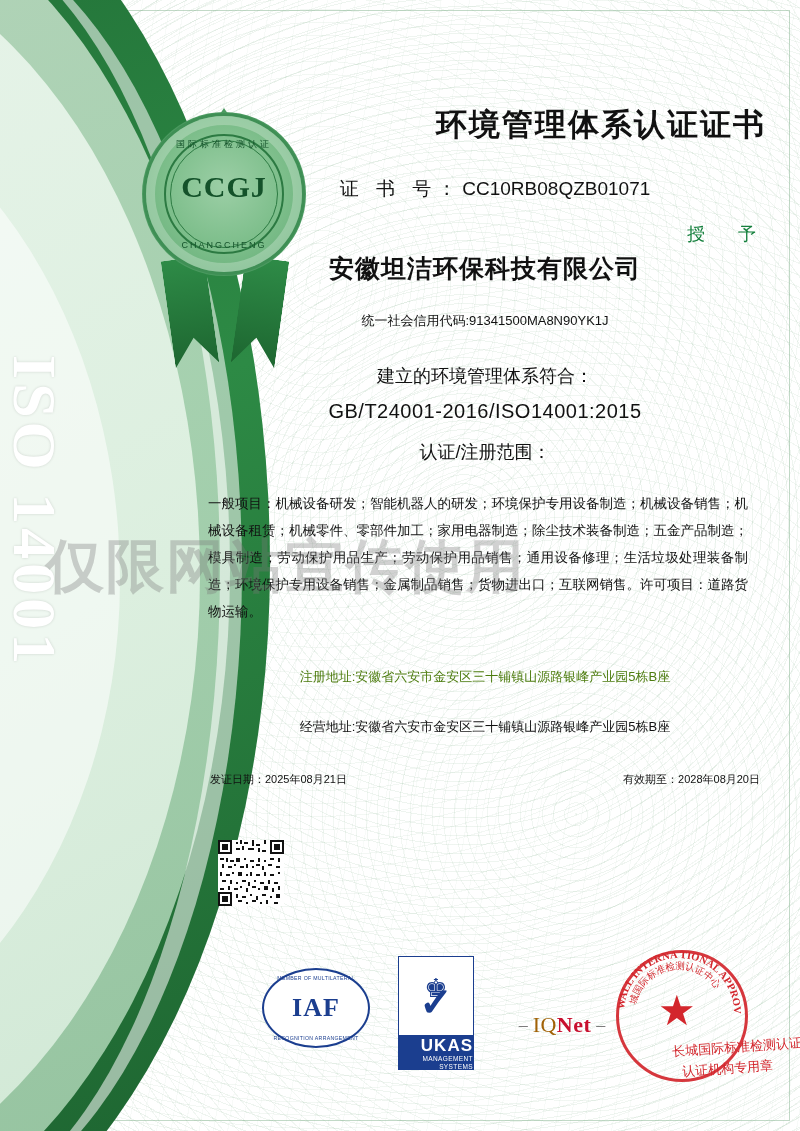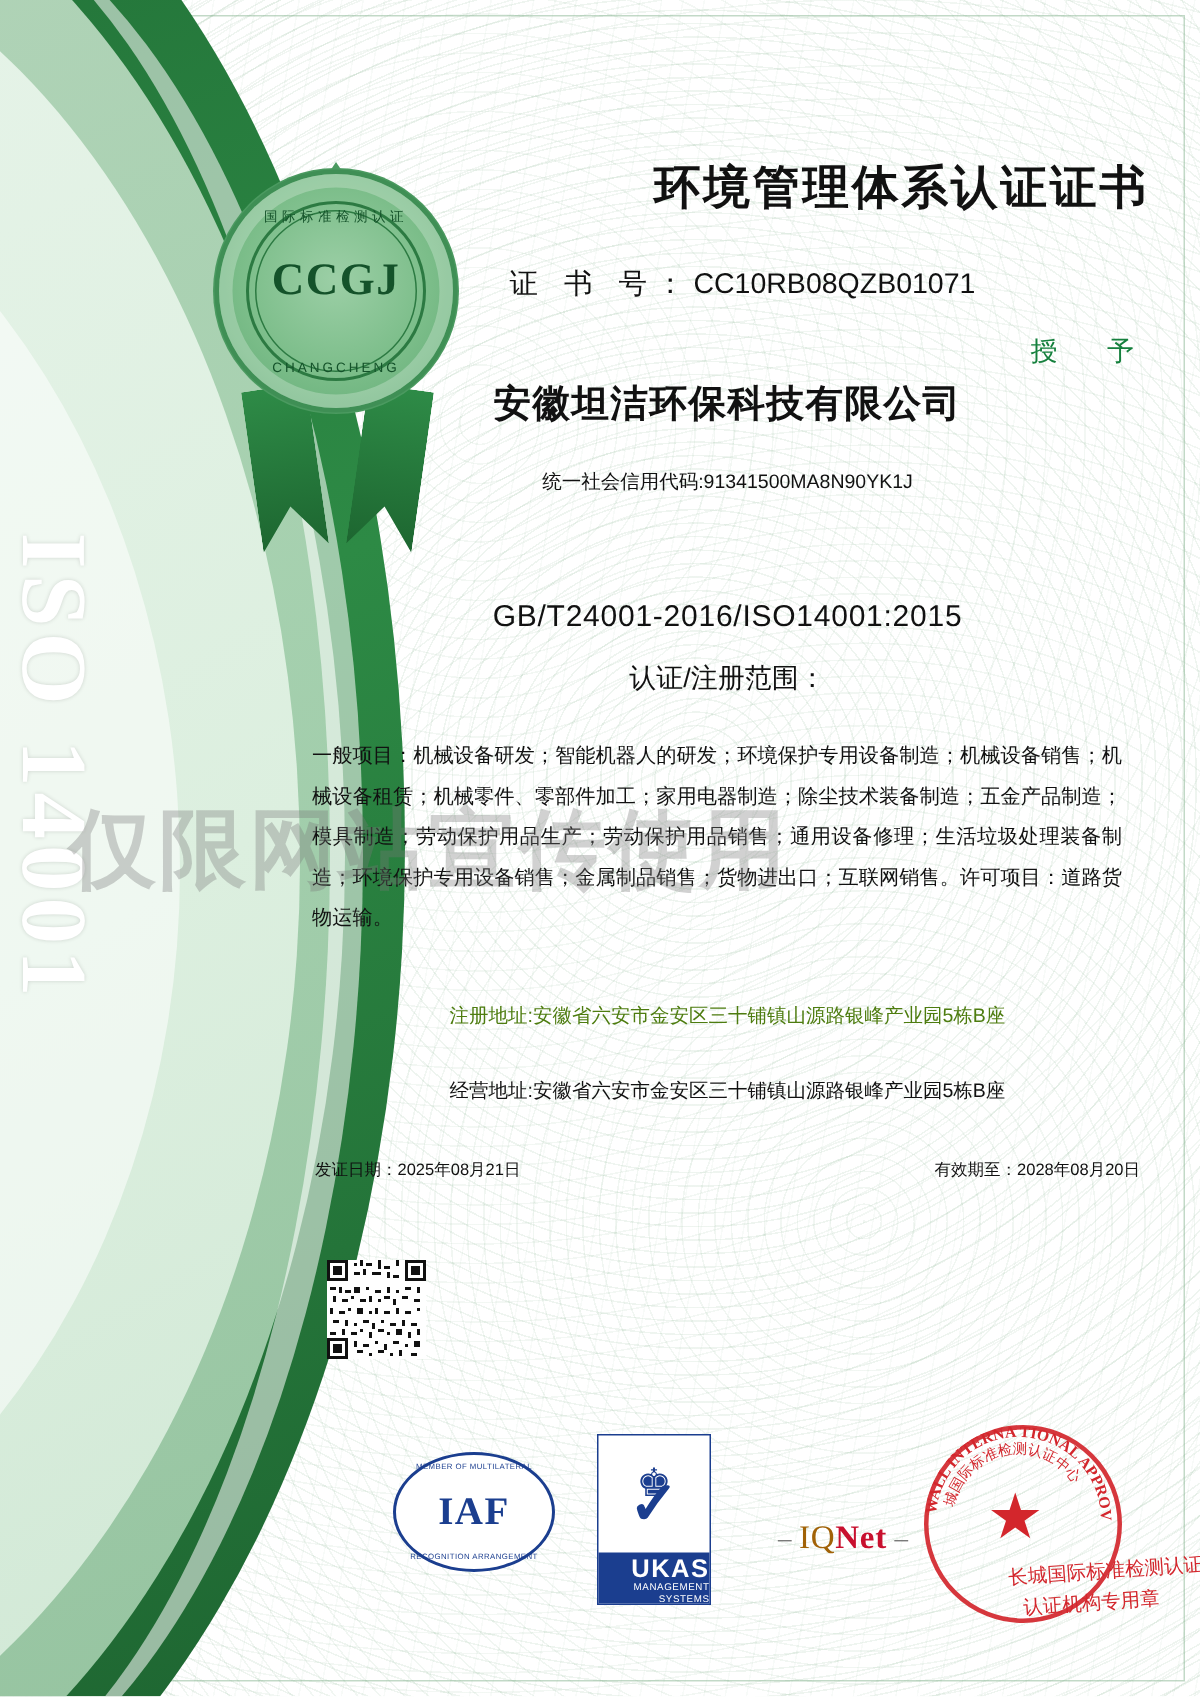--- a/index.html
+++ b/index.html
@@ -326,20 +326,21 @@
     <div class="cert-no">
       <span class="lbl">证 书 号：</span><span>CC10RB08QZB01071</span>
     </div>
 
     <div class="granted">授 予</div>
 
     <div class="company">安徽坦洁环保科技有限公司</div>
 
     <div class="credit">统一社会信用代码:91341500MA8N90YK1J</div>
 
+    <div class="standard-lead">建立的环境管理体系符合：</div>
     <div class="standard">GB/T24001-2016/ISO14001:2015</div>
 
     <div class="scope-lead">认证/注册范围：</div>
     <div class="scope-body">一般项目：机械设备研发；智能机器人的研发；环境保护专用设备制造；机械设备销售；机械设备租赁；机械零件、零部件加工；家用电器制造；除尘技术装备制造；五金产品制造；模具制造；劳动保护用品生产；劳动保护用品销售；通用设备修理；生活垃圾处理装备制造；环境保护专用设备销售；金属制品销售；货物进出口；互联网销售。许可项目：道路货物运输。</div>
 
     <div class="addr1">注册地址:安徽省六安市金安区三十铺镇山源路银峰产业园5栋B座</div>
     <div class="addr2">经营地址:安徽省六安市金安区三十铺镇山源路银峰产业园5栋B座</div>
 
     <div class="dates">
       <span>发证日期：2025年08月21日</span>

